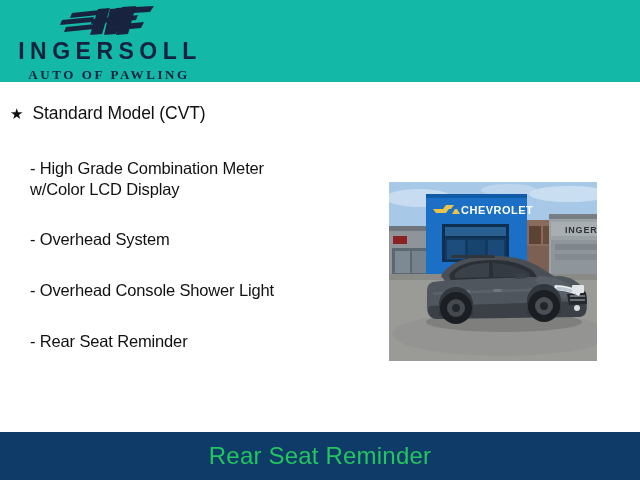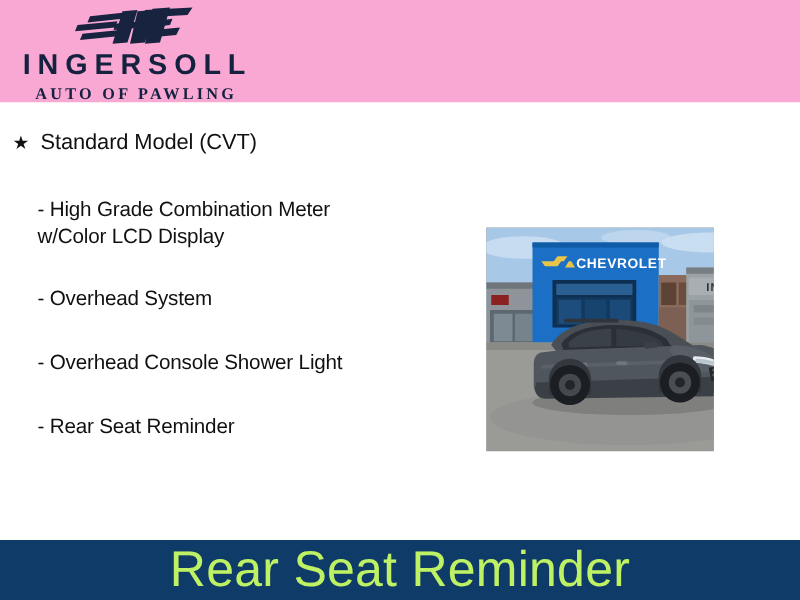--- a/index.html
+++ b/index.html
@@ -16,21 +16,21 @@
     color: #111111;
   }
 
   
   .header-band {
     position: absolute;
     left: 0;
     top: 0;
     width: 640px;
     height: 82px;
-    background: #f9a8d4;
+    background: #14b8a6;
   }
 
   .brand-block {
     position: absolute;
     left: 0;
     top: 2px;
     width: 215px;
     height: 80px;
     text-align: center;
   }
@@ -121,21 +121,21 @@
   }
   .sub-item + .sub-item {
     margin-top: 30px;
   }
 
   
   .photo-frame {
     position: absolute;
     left: 389px;
     top: 100px;
-    width: 182px;
+    width: 208px;
     height: 179px;
     overflow: hidden;
     background: #9aa0a3;
     text-align: center;
   }
   .photo-svg {
     display: block;
     width: 226px;
     height: 179px;
   }
@@ -146,22 +146,22 @@
     left: 0;
     top: 432px;
     width: 640px;
     height: 48px;
     background: #0f3b68;
     display: flex;
     align-items: center;
     justify-content: center;
   }
   .footer-title {
-    color: #bef264;
-    font-size: 40px;
+    color: #22c55e;
+    font-size: 24px;
     font-weight: normal;
     letter-spacing: 0.2px;
     white-space: nowrap;
     text-align: center;
   }
 </style>
 </head>
 <body>
 
 <div class="header-band">

